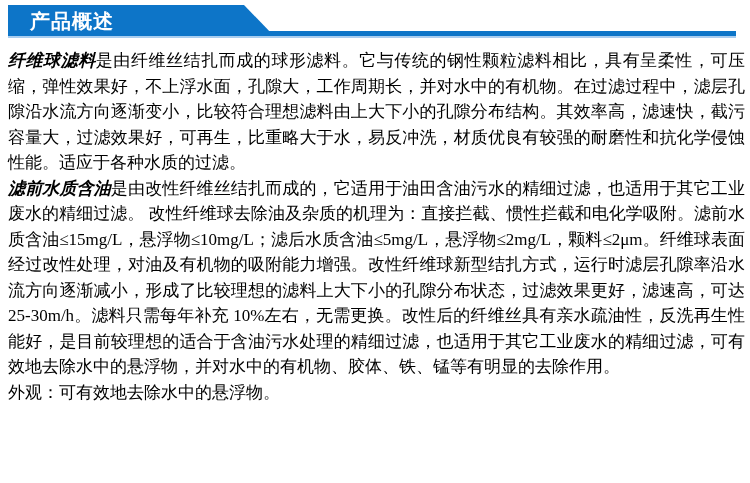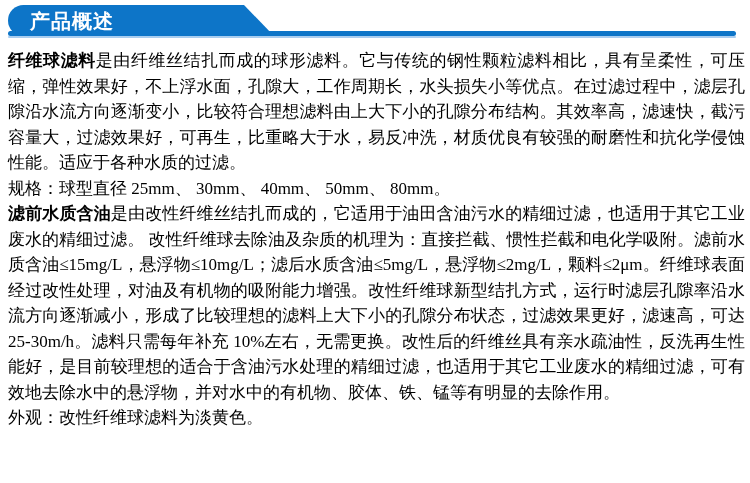--- a/index.html
+++ b/index.html
@@ -1,20 +1,20 @@
 <!DOCTYPE html>
 <html style="--accent: #0d75c8; --accent-light: #a9cdef; --text: #000000;"><head>
 <meta charset="utf-8">
 <style>
   :root{
     --accent:#0d75c8;
     --accent-light:#a9cdef;
     --text:#000000;
   }
-  *{box-sizing:border-box;border-radius:20px;}
+  *{box-sizing:border-box;}
   html,body{margin:0;padding:0;}
   body{
     width:750px;height:483px;
     background:#ffffff;
     color:var(--text);
     font-family:"Liberation Serif","DejaVu Serif",serif;
     overflow:hidden;
   }
   .page{width:750px;height:483px;position:relative;}
 
@@ -41,38 +41,37 @@
   }
 
   
   .content{
     padding:5px 5px 0 8px;
     font-size:17px;
     line-height:25.5px;
     text-align:justify;
   }
   .content p{margin:0;}
-  .content b{font-weight:bold;}
+  .content b{font-weight:bold;font-style:italic;}
 </style>
 </head>
 <body>
 
 <div class="page">
 
   <div class="header">
     <div class="header-rule"></div>
     <div class="header-rule-shadow"></div>
     <div class="header-tab">
       <span>产品概述</span>
     </div>
   </div>
 
   <div class="content">
 
-    <p><b>纤维球滤料</b><span>是由纤维丝结扎而成的球形滤料。它与传统的钢性颗粒滤料相比，具有呈柔性，可压缩，弹性效果好，不上浮水面，孔隙大，工作周期长，水头损失小等优点。在过滤过程中，滤层孔隙沿水流方向逐渐变小，比较符合理想滤料由上大下小的孔隙分布结构。其效率高，滤速快，截污容量大，过滤效果好，可再生，比重略大于水，易反冲洗，材质优良有较强的耐磨性和抗化学侵蚀性能。适应于各种水质的过滤。</span></p>
-    <p>规格：球型直径 25mm、 30mm、 40mm、 50mm、 80mm。</p>
+    <p><b>纤维球滤料</b><span>是由纤维丝结扎而成的球形滤料。它与传统的钢性颗粒滤料相比，具有呈柔性，可压缩，弹性效果好，不上浮水面，孔隙大，工作周期长，并对水中的有机物。在过滤过程中，滤层孔隙沿水流方向逐渐变小，比较符合理想滤料由上大下小的孔隙分布结构。其效率高，滤速快，截污容量大，过滤效果好，可再生，比重略大于水，易反冲洗，材质优良有较强的耐磨性和抗化学侵蚀性能。适应于各种水质的过滤。</span></p>
 
     <p><b>滤前水质含油</b><span>是由改性纤维丝结扎而成的，它适用于油田含油污水的精细过滤，也适用于其它工业废水的精细过滤。  改性纤维球去除油及杂质的机理为：直接拦截、惯性拦截和电化学吸附。滤前水质含油≤15mg/L，悬浮物≤10mg/L；滤后水质含油≤5mg/L，悬浮物≤2mg/L，颗料≤2μm。纤维球表面经过改性处理，对油及有机物的吸附能力增强。改性纤维球新型结扎方式，运行时滤层孔隙率沿水流方向逐渐减小，形成了比较理想的滤料上大下小的孔隙分布状态，过滤效果更好，滤速高，可达 25-30m/h。滤料只需每年补充 10%左右，无需更换。改性后的纤维丝具有亲水疏油性，反洗再生性能好，是目前较理想的适合于含油污水处理的精细过滤，也适用于其它工业废水的精细过滤，可有效地去除水中的悬浮物，并对水中的有机物、胶体、铁、锰等有明显的去除作用。</span></p>
-    <p>外观：改性纤维球滤料为淡黄色。</p>
+    <p>外观：可有效地去除水中的悬浮物。</p>
 
   </div>
 
 </div>
 
 </body></html>

